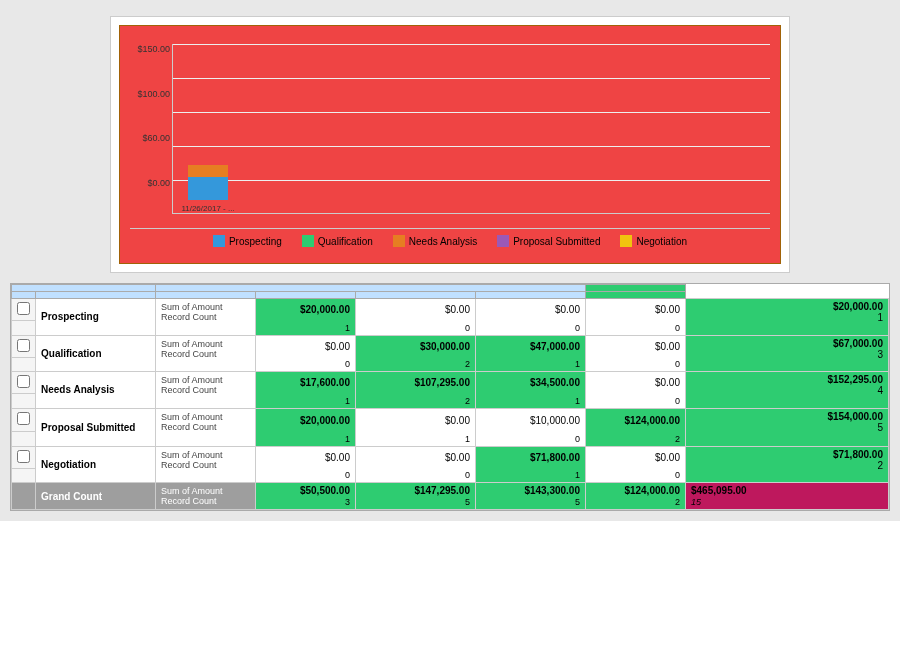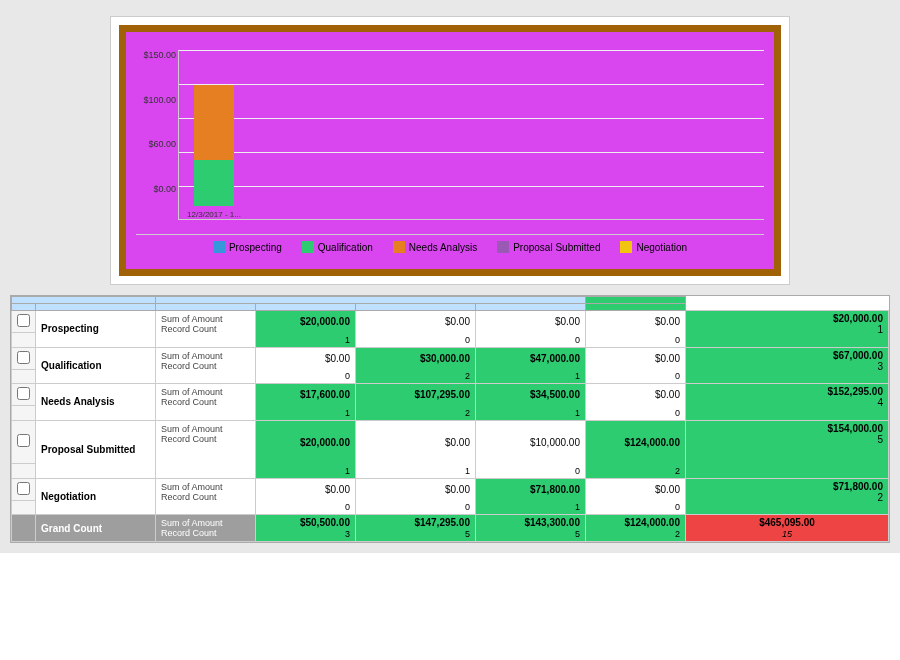--- a/index.html
+++ b/index.html
@@ -32,23 +32,23 @@
     .chart-title-main {
       font-size: 14px;
       font-weight: bold;
       color: #c0392b;
       text-align: left;
       margin-bottom: 6px;
       padding-left: 10px;
     }
 
     .chart-container {
-      border: 7px solid #a16207;
+      border: 1px solid #a16207;
       padding: 10px;
-      background: #d946ef;
+      background: #ef4444;
     }
 
     .chart-title {
       text-align: center;
       font-size: 12px;
       font-weight: bold;
       margin-bottom: 8px;
     }
 
     .y-axis-label {
@@ -219,29 +219,32 @@
 
           <div style="position:absolute; left:0; top:0; bottom:30px; display:flex; flex-direction:column; justify-content:space-between; width:40px; text-align:right;">
             <span class="y-tick">$150.00</span>
             <span class="y-tick">$100.00</span>
             <span class="y-tick">$60.00</span>
             <span class="y-tick">$0.00</span>
           </div>
 
           <div class="bars-area" style="margin-left:42px; margin-bottom:0;">
 
-
             <div class="bar-group">
               <div class="bar-stack">
-                <div class="bar-segment" style="background:#2ecc71; height:46px;"></div>
-                <div class="bar-segment" style="background:#e67e22; height:75px;"></div>
+
+                <div class="bar-segment" style="background:#3498db; height:23px;"></div>
+
+                <div class="bar-segment" style="background:#e67e22; height:12px;"></div>
+
                 <div class="bar-segment" style="background:#9b59b6; height:0px;"></div>
               </div>
-              <div class="bar-label">12/3/2017 - 1...</div>
+              <div class="bar-label">11/26/2017 - ...</div>
             </div>
+
 
 
           </div>
 
           <div class="x-axis-title" style="margin-left:42px;"></div>
         </div>
       </div>
 
       <div class="legend">
         <div class="legend-item">
@@ -338,21 +341,21 @@
             <td style="text-align: right; font-size: 9px; border-right: 1px solid rgb(204, 204, 204); border-bottom: 1px solid rgb(204, 204, 204); border-left: 1px solid rgb(204, 204, 204); border-image: initial; padding: 2px 5px; border-top: none; background: rgb(46, 204, 113);">2</td>
             <td style="text-align: right; font-size: 9px; border-right: 1px solid rgb(204, 204, 204); border-bottom: 1px solid rgb(204, 204, 204); border-left: 1px solid rgb(204, 204, 204); border-image: initial; padding: 2px 5px; border-top: none; background: rgb(46, 204, 113);">1</td>
             <td style="text-align: right; font-size: 9px; border-right: 1px solid rgb(204, 204, 204); border-bottom: 1px solid rgb(204, 204, 204); border-left: 1px solid rgb(204, 204, 204); border-image: initial; padding: 2px 5px; border-top: none; background: rgb(255, 255, 255);">0</td>
           </tr>
           <tr>
             <td style="width: 16px; text-align: center; background: rgb(245, 245, 245); border: 1px solid rgb(204, 204, 204);"><input type="checkbox" style="margin: 0px;"></td>
             <td rowspan="2" style="font-weight: bold; vertical-align: middle; border: 1px solid rgb(204, 204, 204); padding: 3px 5px;">Proposal Submitted</td>
             <td rowspan="2" style="font-size: 9px; color: rgb(68, 68, 68); vertical-align: top; border: 1px solid rgb(204, 204, 204); padding: 3px 5px; white-space: nowrap;">Sum of Amount<br>Record Count</td>
             <td style="text-align: right; border-top: 1px solid rgb(204, 204, 204); border-right: 1px solid rgb(204, 204, 204); border-left: 1px solid rgb(204, 204, 204); border-image: initial; padding: 2px 5px; border-bottom: none; background: rgb(46, 204, 113); font-weight: bold;">$20,000.00</td>
             <td style="text-align: right; border-top: 1px solid rgb(204, 204, 204); border-right: 1px solid rgb(204, 204, 204); border-left: 1px solid rgb(204, 204, 204); border-image: initial; padding: 2px 5px; border-bottom: none; background: rgb(255, 255, 255);">$0.00</td>
-            <td style="text-align: right; border-top: 1px solid rgb(204, 204, 204); border-right: 1px solid rgb(204, 204, 204); border-left: 1px solid rgb(204, 204, 204); border-image: initial; padding: 16px 5px; border-bottom: none; background: rgb(255, 255, 255);">$10,000.00</td>
+            <td style="text-align: right; border-top: 1px solid rgb(204, 204, 204); border-right: 1px solid rgb(204, 204, 204); border-left: 1px solid rgb(204, 204, 204); border-image: initial; padding: 6px 5px; border-bottom: none; background: rgb(255, 255, 255);">$10,000.00</td>
             <td style="text-align: right; border-top: 1px solid rgb(204, 204, 204); border-right: 1px solid rgb(204, 204, 204); border-left: 1px solid rgb(204, 204, 204); border-image: initial; padding: 2px 5px; border-bottom: none; background: rgb(46, 204, 113); font-weight: bold;">$124,000.00</td>
             <td rowspan="2" style="background: rgb(46, 204, 113); font-weight: bold; text-align: right; vertical-align: top; border: 1px solid rgb(204, 204, 204); padding: 2px 5px;">$154,000.00<br><span style="font-weight:normal;">5</span></td>
           </tr>
           <tr>
             <td style="background: rgb(245, 245, 245); border: 1px solid rgb(204, 204, 204);"></td>
             <td style="text-align: right; font-size: 9px; border-right: 1px solid rgb(204, 204, 204); border-bottom: 1px solid rgb(204, 204, 204); border-left: 1px solid rgb(204, 204, 204); border-image: initial; padding: 2px 5px; border-top: none; background: rgb(46, 204, 113);">1</td>
             <td style="text-align: right; font-size: 9px; border-right: 1px solid rgb(204, 204, 204); border-bottom: 1px solid rgb(204, 204, 204); border-left: 1px solid rgb(204, 204, 204); border-image: initial; padding: 2px 5px; border-top: none; background: rgb(255, 255, 255);">1</td>
             <td style="text-align: right; font-size: 9px; border-right: 1px solid rgb(204, 204, 204); border-bottom: 1px solid rgb(204, 204, 204); border-left: 1px solid rgb(204, 204, 204); border-image: initial; padding: 2px 5px; border-top: none; background: rgb(255, 255, 255);">0</td>
             <td style="text-align: right; font-size: 9px; border-right: 1px solid rgb(204, 204, 204); border-bottom: 1px solid rgb(204, 204, 204); border-left: 1px solid rgb(204, 204, 204); border-image: initial; padding: 2px 5px; border-top: none; background: rgb(46, 204, 113);">2</td>
           </tr>
@@ -374,19 +377,19 @@
             <td style="text-align: right; font-size: 9px; border-right: 1px solid rgb(204, 204, 204); border-bottom: 1px solid rgb(204, 204, 204); border-left: 1px solid rgb(204, 204, 204); border-image: initial; padding: 2px 5px; border-top: none; background: rgb(255, 255, 255);">0</td>
           </tr>
           <tr>
             <td style="background: rgb(158, 158, 158); border: 1px solid rgb(204, 204, 204);"></td>
             <td style="background: rgb(158, 158, 158); font-weight: bold; color: rgb(255, 255, 255); border: 1px solid rgb(204, 204, 204); padding: 3px 5px;">Grand Count</td>
             <td style="background: rgb(158, 158, 158); font-size: 9px; color: rgb(255, 255, 255); border: 1px solid rgb(204, 204, 204); padding: 3px 5px; white-space: nowrap;">Sum of Amount<br>Record Count</td>
             <td style="background: rgb(46, 204, 113); font-weight: bold; text-align: right; border: 1px solid rgb(204, 204, 204); padding: 2px 5px;">$50,500.00<br><span style="font-weight:normal;font-size:9px;">3</span></td>
             <td style="background: rgb(46, 204, 113); font-weight: bold; text-align: right; border: 1px solid rgb(204, 204, 204); padding: 2px 5px;">$147,295.00<br><span style="font-weight:normal;font-size:9px;">5</span></td>
             <td style="background: rgb(46, 204, 113); font-weight: bold; text-align: right; border: 1px solid rgb(204, 204, 204); padding: 2px 5px;">$143,300.00<br><span style="font-weight:normal;font-size:9px;">5</span></td>
             <td style="background: rgb(46, 204, 113); font-weight: bold; text-align: right; border: 1px solid rgb(204, 204, 204); padding: 2px 5px;">$124,000.00<br><span style="font-weight:normal;font-size:9px;">2</span></td>
-            <td style="background: #ef4444; font-weight: bold; text-align: center; border: 1px solid rgb(204, 204, 204); padding: 2px 5px;">$465,095.00<br><span style="font-weight:normal;font-size:9px;font-style:italic;">15</span></td>
+            <td style="background: #be185d; font-weight: bold; text-align: left; border: 1px solid rgb(204, 204, 204); padding: 2px 5px;">$465,095.00<br><span style="font-weight:normal;font-size:9px;font-style:italic;">15</span></td>
           </tr>
         </tbody>
     </table>
   </div>
 
 </div>
 
 </body></html>

